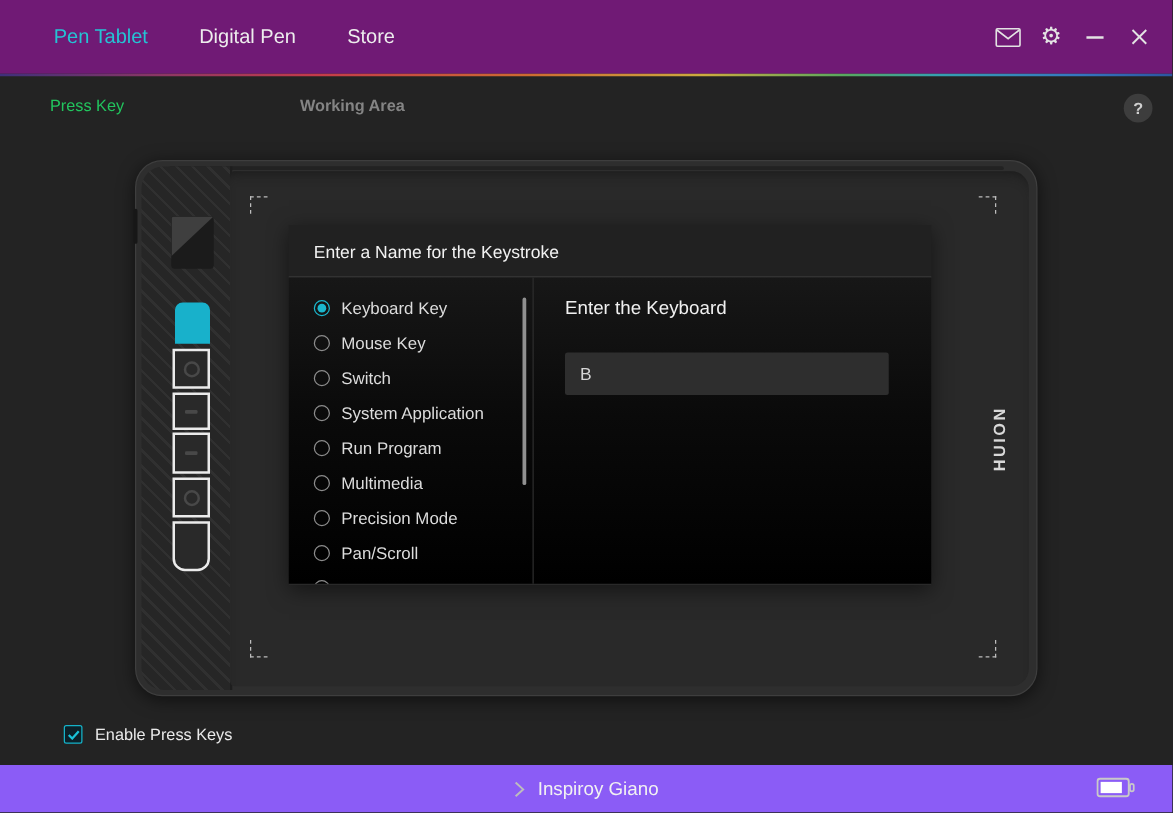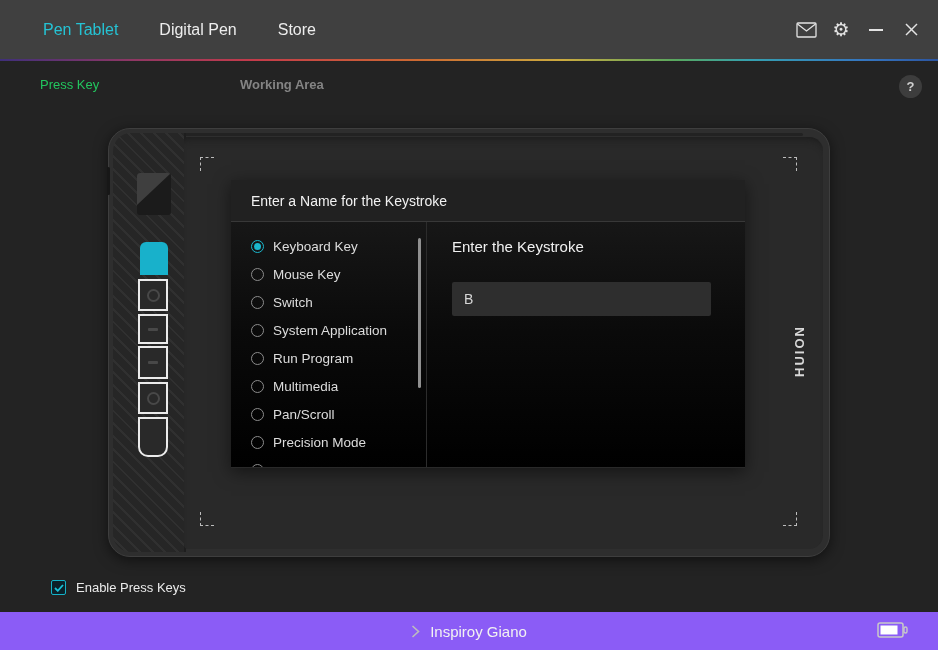--- a/index.html
+++ b/index.html
@@ -1,20 +1,20 @@
 <!DOCTYPE html>
 <html><head>
 <meta charset="utf-8">
 <style>
   html,body{margin:0;padding:0;background:#232323;width:938px;height:650px;overflow:hidden;
     font-family:"Liberation Sans", sans-serif;-webkit-font-smoothing:antialiased;}
   .app{position:relative;width:938px;height:650px;background:#232323;}
 
   
-  .topbar{position:absolute;left:0;top:0;width:938px;height:59px;background:#404040;}
+  .topbar{position:absolute;left:0;top:0;width:938px;height:59px;background:#701a75;}
   .nav-tabs{position:absolute;left:43px;top:0;height:59px;display:flex;align-items:center;gap:41px;}
   .nav-tab{font-size:16px;color:#ededed;cursor:default;}
   .nav-tab.active{color:#25c3d4;}
   .programs-box{position:absolute;left:563px;top:11px;width:239px;height:36px;background:#2b2b2b;
     border-radius:4px;display:flex;align-items:center;}
   .programs-box .grid-ic{margin-left:11px;display:flex;}
   .programs-label{margin-left:12px;font-size:14px;color:#9aa0a2;flex:1;}
   .programs-chevron{margin-right:12px;display:flex;}
   .win-icons{position:absolute;right:16px;top:0;height:59px;display:flex;align-items:center;gap:13px;}
   .win-btn{display:flex;align-items:center;justify-content:center;width:22px;height:22px;}
@@ -187,33 +187,33 @@
         <div class="option">
           <span class="radio"></span>
           <span class="option-label">Run Program</span>
         </div>
         <div class="option">
           <span class="radio"></span>
           <span class="option-label">Multimedia</span>
         </div>
         <div class="option">
           <span class="radio"></span>
+          <span class="option-label">Precision Mode</span>
+        </div>
+        <div class="option">
+          <span class="radio"></span>
           <span class="option-label">Pan/Scroll</span>
-        </div>
-        <div class="option">
-          <span class="radio"></span>
-          <span class="option-label">Precision Mode</span>
         </div>
         <div class="option">
           <span class="radio"></span>
         </div>
         <div class="scroll-thumb"></div>
       </div>
       <div class="dlg-right">
-        <div class="panel-title">Enter the Keystroke</div>
+        <div class="panel-title">Enter the Keyboard</div>
         <input class="key-input" type="text" value="B" style="">
       </div>
     </div>
   </div>
 
   <div class="enable-row">
     <span class="checkbox">
       <svg width="10" height="8" viewBox="0 0 10 8">
           <polyline points="1,4 3.8,6.8 9,1" fill="none" stroke="#19c2d8" stroke-width="1.8"></polyline>
         </svg>

